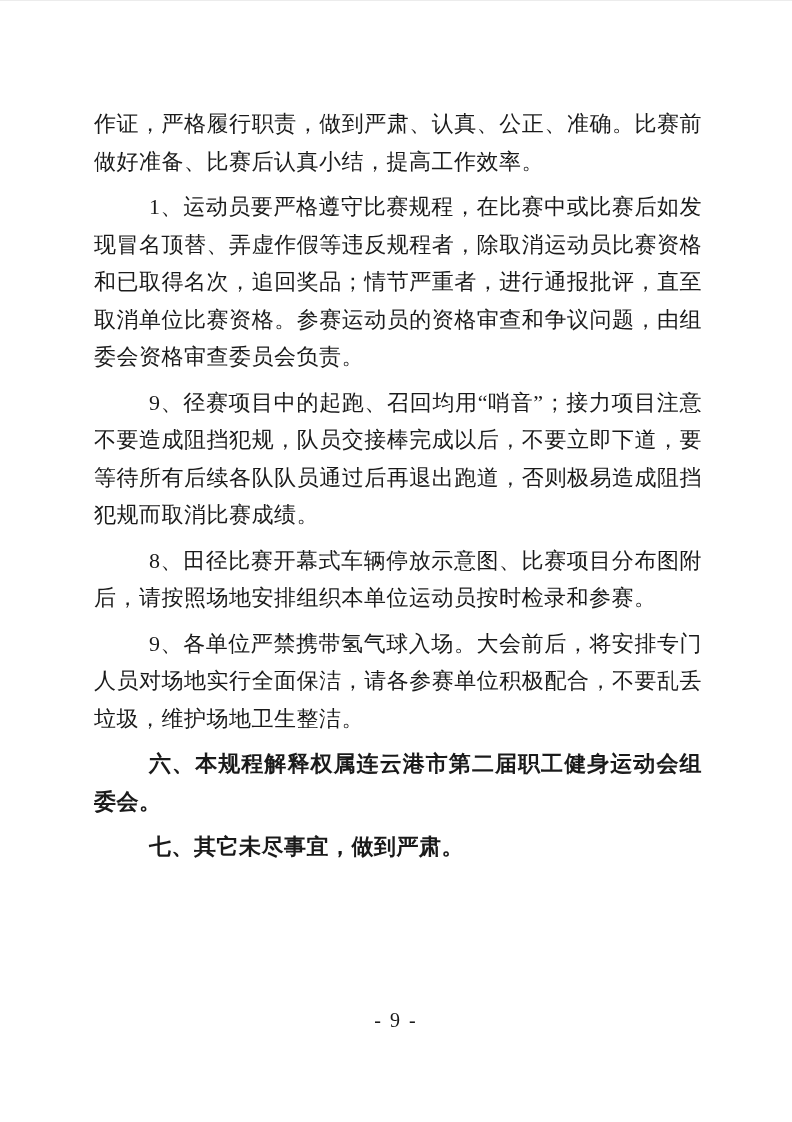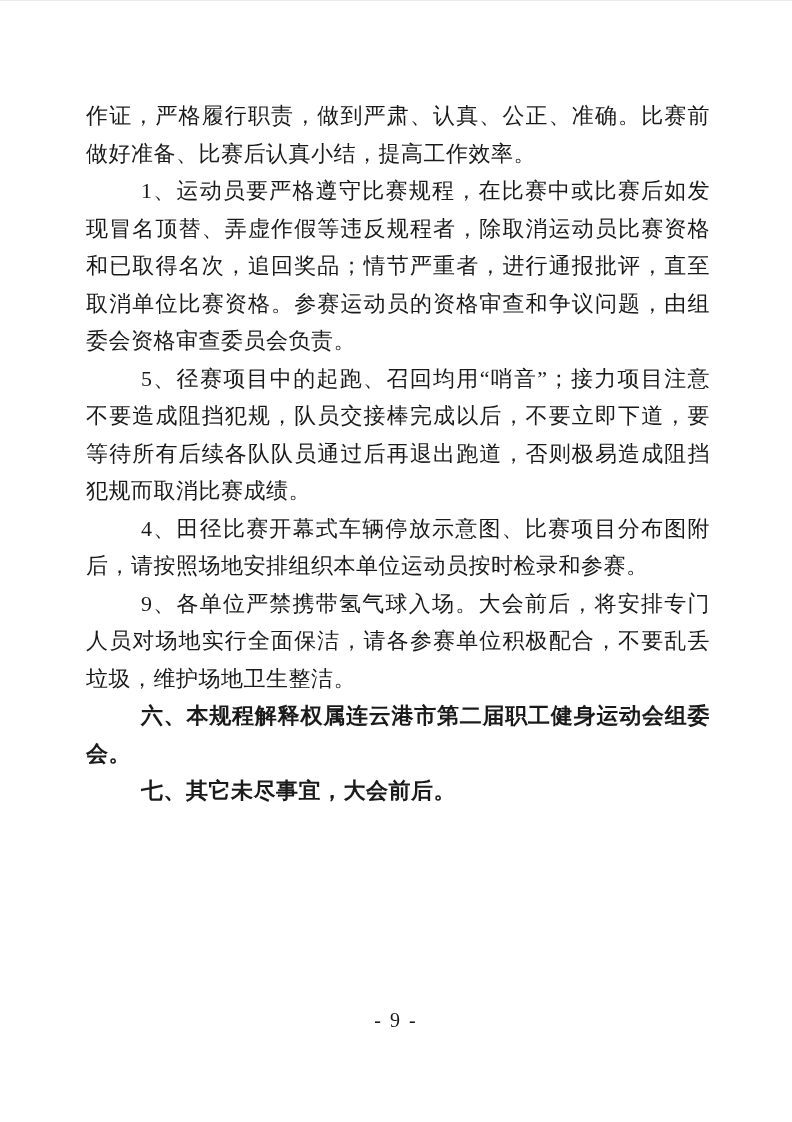--- a/index.html
+++ b/index.html
@@ -18,21 +18,21 @@
     font-family: "Liberation Serif", "DejaVu Serif", serif;
     color: #1a1a1a;
   }
   .content {
     position: absolute;
     top: 96px;
     left: 86px;
     width: 624px;
   }
   .content p {
-    margin: 0;
+    margin: 8px;
     font-size: 22px;
     line-height: 37.5px;
     text-align: justify;
     text-justify: inter-ideograph;
     letter-spacing: 0.5px;
     word-break: break-all;
   }
   .content p.indent {
     text-indent: 2.5em;
   }
@@ -51,20 +51,20 @@
     color: #1a1a1a;
   }
 </style>
 </head>
 <body>
 
 <div class="page">
   <div class="content" id="paragraphs-container">
       <p class="body">作证，严格履行职责，做到严肃、认真、公正、准确。比赛前做好准备、比赛后认真小结，提高工作效率。</p>
       <p class="body indent">1、运动员要严格遵守比赛规程，在比赛中或比赛后如发现冒名顶替、弄虚作假等违反规程者，除取消运动员比赛资格和已取得名次，追回奖品；情节严重者，进行通报批评，直至取消单位比赛资格。参赛运动员的资格审查和争议问题，由组委会资格审查委员会负责。</p>
-      <p class="body indent">5、径赛项目中的起跑、召回均用“哨音”；接力项目注意不要造成阻挡犯规，队员交接棒完成以后，不要立即下道，要等待所有后续各队队员通过后再退出跑道，否则极易造成阻挡犯规而取消比赛成绩。</p>
-      <p class="body indent">4、田径比赛开幕式车辆停放示意图、比赛项目分布图附后，请按照场地安排组织本单位运动员按时检录和参赛。</p>
+      <p class="body indent">9、径赛项目中的起跑、召回均用“哨音”；接力项目注意不要造成阻挡犯规，队员交接棒完成以后，不要立即下道，要等待所有后续各队队员通过后再退出跑道，否则极易造成阻挡犯规而取消比赛成绩。</p>
+      <p class="body indent">8、田径比赛开幕式车辆停放示意图、比赛项目分布图附后，请按照场地安排组织本单位运动员按时检录和参赛。</p>
       <p class="body indent">9、各单位严禁携带氢气球入场。大会前后，将安排专门人员对场地实行全面保洁，请各参赛单位积极配合，不要乱丢垃圾，维护场地卫生整洁。</p>
       <p class="heading indent">六、本规程解释权属连云港市第二届职工健身运动会组委会。</p>
-      <p class="heading indent">七、其它未尽事宜，大会前后。</p>
+      <p class="heading indent">七、其它未尽事宜，做到严肃。</p>
     </div>
   <div class="page-number">- 9 -</div>
 </div>
 
 </body></html>

